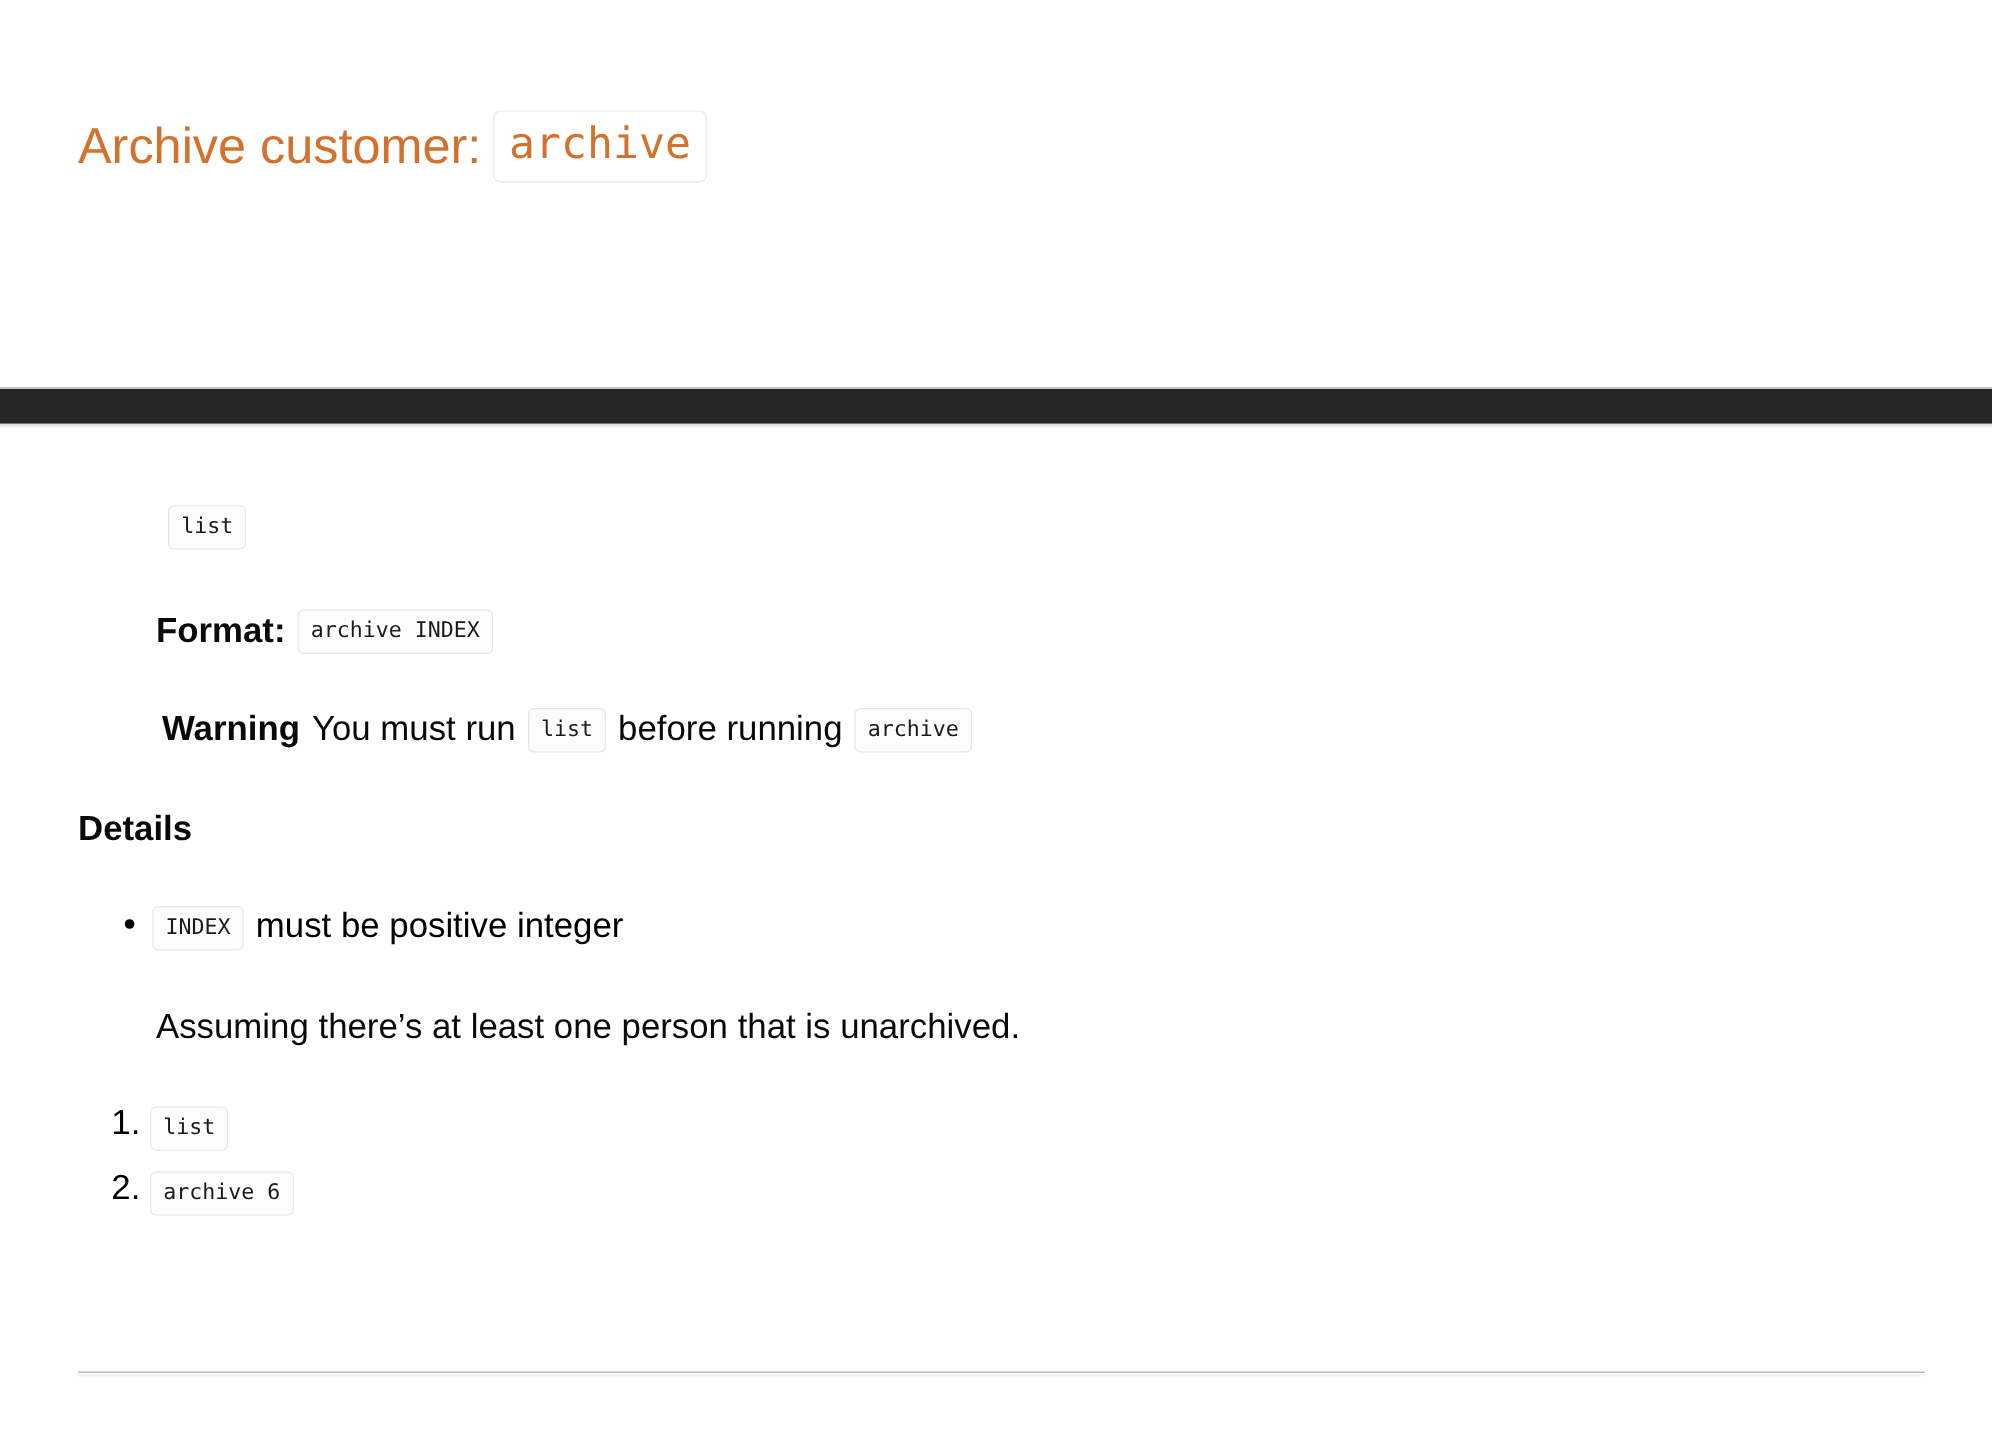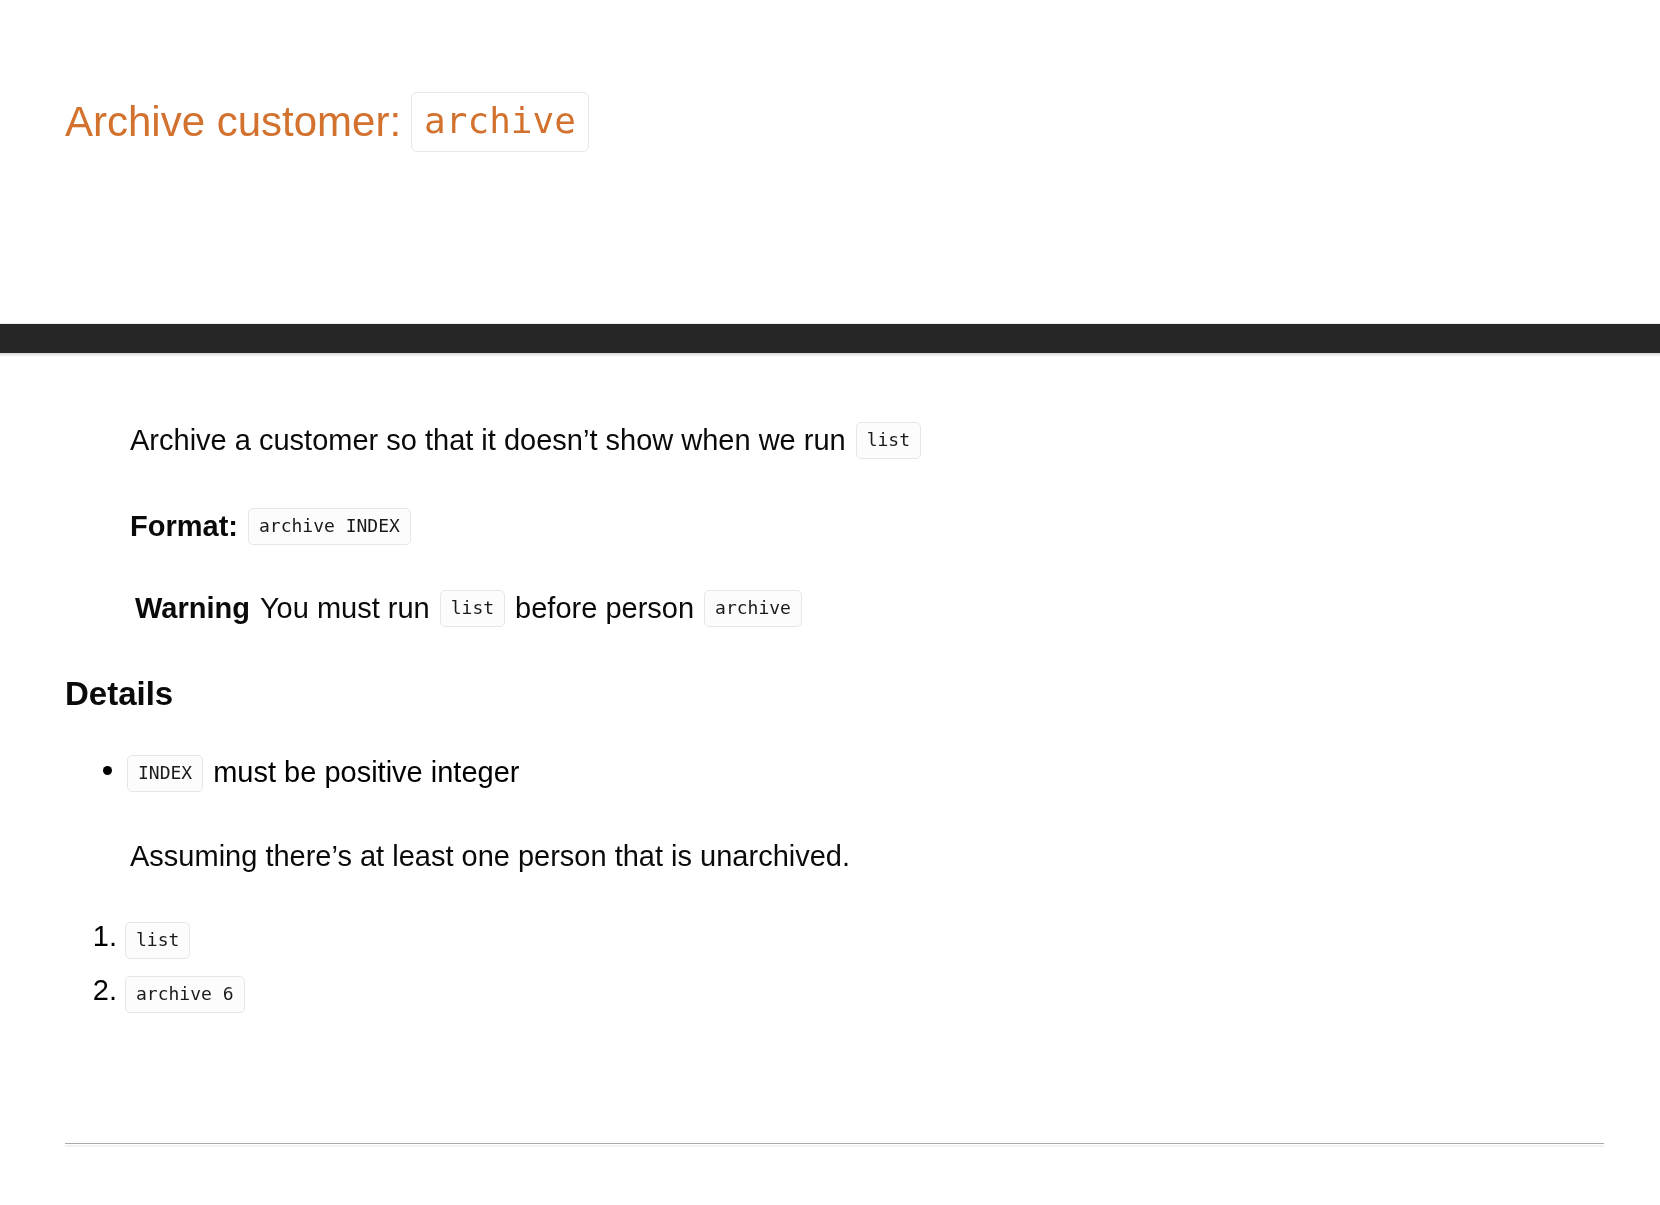--- a/index.html
+++ b/index.html
@@ -81,21 +81,21 @@
   .p-warning { position: absolute; top: 232px; left: 70px; }
   .h-details { position: absolute; top: 315px; left: 65px; }
   .ul-details{ position: absolute; top: 393px; left: 65px; }
   .p-assume  { position: absolute; top: 480px; left: 65px; }
   .ol-steps  { position: absolute; top: 560px; left: 65px; }
 
   .bold { font-weight: 700; }
 
   h2.heading-details {
     margin: 0;
-    font-size: 33px;
+    font-size: 29px;
     font-weight: 700;
     line-height: 1.35;
     color: #0a0a0a;
   }
 
   
   code.chip {
     font-family: "DejaVu Sans Mono", "Liberation Mono", monospace;
     font-size: 18px;
     line-height: 1;
@@ -180,39 +180,38 @@
     <code class="chip title-chip">archive</code>
   </h1>
 </div>
 
 <div class="nav-bar"></div>
 <div class="nav-bar-shadow"></div>
 
 <div class="content">
 
   <p class="block p-intro">
-    <span>Archive a customer so that it doesn’t show when we run</span>
     <span class="sp"></span>
     <code class="chip">list</code>
   </p>
 
   <p class="block p-format">
     <span class="bold">Format:</span>
     <span class="sp"></span>
     <code class="chip">archive INDEX</code>
   </p>
 
   <p class="block p-warning">
     <span class="bold">Warning</span>
     <span class="sp"></span>
     <span>You must run</span>
     <span class="sp"></span>
     <code class="chip">list</code>
     <span class="sp"></span>
-    <span>before person</span>
+    <span>before running</span>
     <span class="sp"></span>
     <code class="chip">archive</code>
   </p>
 
   <h2 class="heading-details h-details">Details</h2>
 
   <ul class="detail-list ul-details">
     <li>
       <span class="li-inner">
         <code class="chip">INDEX</code>

